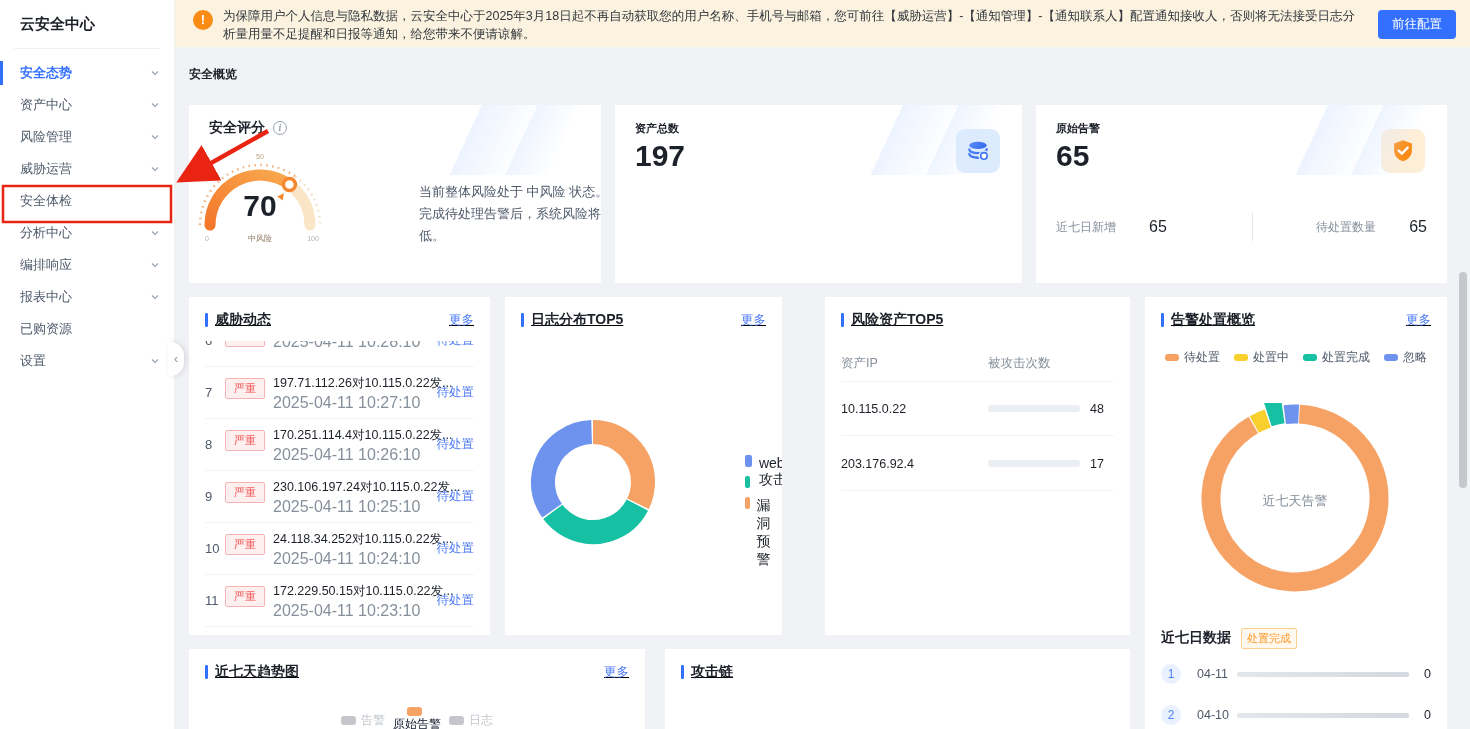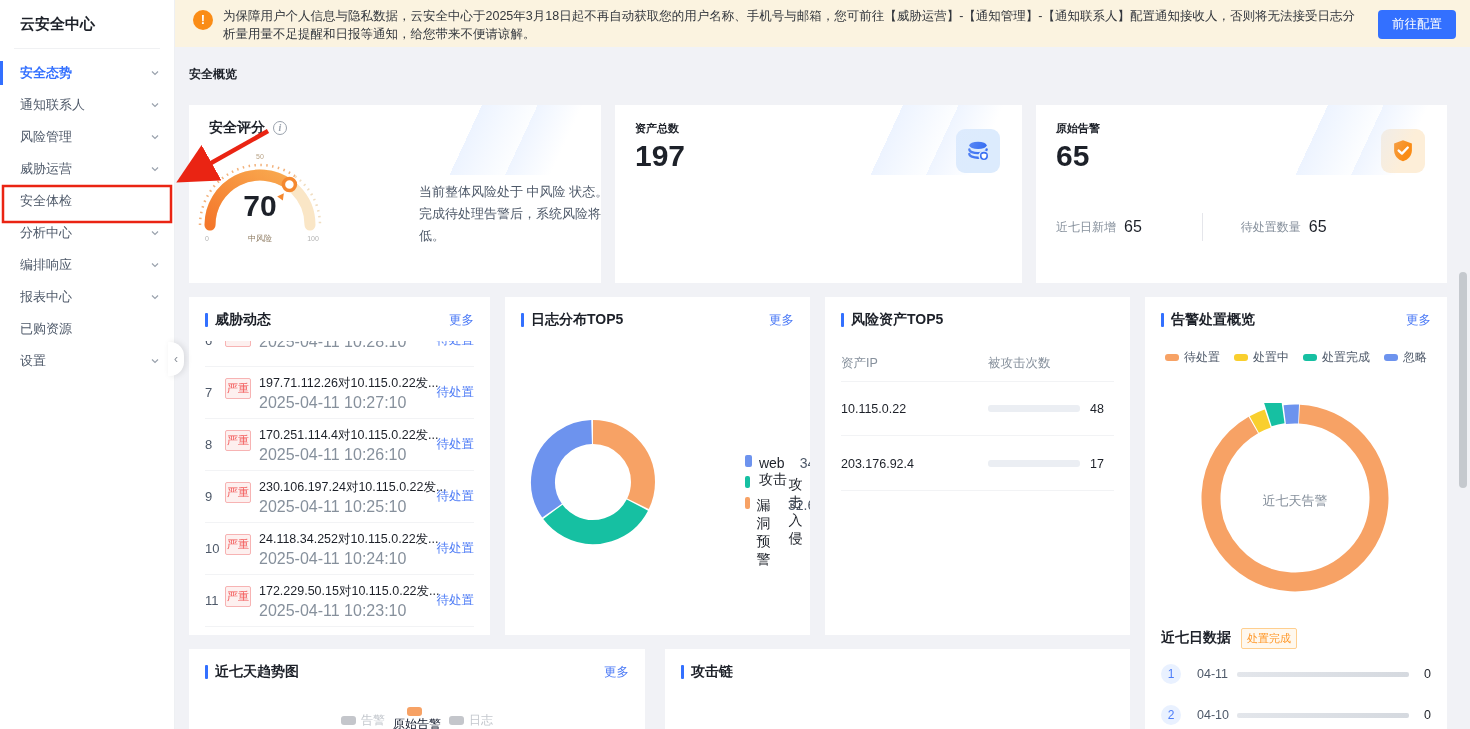--- a/index.html
+++ b/index.html
@@ -21,50 +21,50 @@
 
   
   .banner { position:absolute; left:175px; top:0; width:1295px; height:47px; background:#fbf3e0; display:flex; align-items:flex-start; padding:6px 14px 0 18px; z-index:2; }
   .warn-ic { flex:0 0 20px; width:20px; height:20px; border-radius:50%; background:#fa8c16; color:#fff; font-weight:bold; font-size:13px; line-height:20px; text-align:center; margin-top:4px; }
   .banner-text { flex:1; font-size:12.5px; color:#33373d; line-height:18px; padding:1px 16px 0 10px; }
   .banner-btn { flex:0 0 auto; margin-top:4px; background:#3370ff; color:#fff; font-size:12.5px; border:none; border-radius:4px; padding:6px 14px; cursor:pointer; }
 
   
   .page-title { position:absolute; left:189px; top:66px; font-size:12px; font-weight:bold; color:#1d2129; }
 
-  .card { position:absolute; background:#fff; border-radius:0; overflow:hidden; }
+  .card { position:absolute; background:#fff; border-radius:0; overflow:hidden;text-decoration:underline; }
   .deco::after { content:""; position:absolute; right:0; top:0; width:220px; height:70px;
     background:linear-gradient(115deg, rgba(255,255,255,0) 40%, rgba(222,234,255,.55) 40%, rgba(238,246,255,.15) 62%, rgba(222,234,255,.5) 62%, rgba(238,246,255,0) 80%); pointer-events:none; }
 
   .card-head { display:flex; align-items:center; padding:14px 16px 0 16px; }
   .cbar { width:3px; height:14px; background:#3370ff; border-radius:1px; margin-right:7px; }
   .card-title { font-size:14px; font-weight:bold; color:#1d2129; flex:1; }
   .more { font-size:12.5px; color:#4e7cf6; cursor:pointer; }
 
   
   .stat-title { position:absolute; left:20px; top:16px; font-size:11px; font-weight:bold; color:#1d2129; }
   .stat-num { position:absolute; left:20px; top:34px; font-size:30px; font-weight:bold; color:#1d2129; }
   .stat-icon { position:absolute; right:22px; top:24px; width:44px; height:44px; border-radius:9px; display:flex; align-items:center; justify-content:center; }
   .stat-icon.blue { background:#dcebfd; }
   .stat-icon.orange { background:#fdeed8; }
-  .sub-stats { position:absolute; left:20px; top:108px; right:20px; display:flex; align-items:center; }
+  .sub-stats { position:absolute; left:20px; top:108px; right:20px; display:flex; align-items:center;justify-content:space-between; }
   .sub-lbl { font-size:12px; color:#86909c; margin-right:8px; }
   .sub-val { font-size:16px; color:#1d2129; }
   .vdiv { width:1px; height:28px; background:#e5e6eb; margin:0 38px 0 60px; }
 
   
   .gauge-wrap { position:absolute; left:-4px; top:40px; width:150px; height:100px; }
   .gauge-score { position:absolute; left:21px; top:84px; width:100px; text-align:center; font-size:30px; font-weight:bold; color:#1d2129; }
   .score-desc { position:absolute; left:230px; top:76px; width:200px; font-size:13px; color:#4e5969; line-height:22px; }
 
   
   .t-list { position:absolute; left:0; right:0; top:44px; bottom:0; overflow:hidden; padding:0 16px; }
   .t-row { display:flex; align-items:center; height:52px; border-bottom:1px solid #f2f3f5; }
   .t-num { width:18px; font-size:13px; color:#4e5969; flex:0 0 auto; }
-  .sev-badge { flex:0 0 auto; font-size:11px; color:#f25555; background:#fdf0ef; border:1px solid #f7b3b3; border-radius:2px; padding:2px 1px; margin:0 8px 8px 2px; }
+  .sev-badge { flex:0 0 auto; font-size:11px; color:#f25555; background:#fdf0ef; border:1px solid #f7b3b3; border-radius:2px; padding:2px 8px; margin:0 8px 8px 2px; }
   .t-col { flex:1; min-width:0; }
   .t-title { font-size:12.5px; color:#1d2129; white-space:nowrap; overflow:hidden; height:17px; }
   .t-time { font-size:16px; color:#86909c; margin-top:2px; }
   .t-status { flex:0 0 auto; font-size:12.5px; color:#4e7cf6; cursor:pointer; }
 
   
   .lg-item { position:absolute; display:flex; font-size:14px; color:#1d2129; }
   .lg-sw { width:12px; height:12px; border-radius:2px; margin-right:7px; }
   .lg-pct { color:#4e5969; margin-left:10px; }
 
@@ -116,21 +116,21 @@
 
     <div class="side-item active">
       <span class="lbl">安全态势</span>
       <span class="chev">
           <svg width="10" height="10" viewBox="0 0 10 10">
             <polyline points="2,3.5 5,6.5 8,3.5" fill="none" stroke="currentColor" stroke-width="1.2"></polyline>
           </svg>
         </span>
     </div>
     <div class="side-item">
-      <span class="lbl">通知联系人</span>
+      <span class="lbl">资产中心</span>
       <span class="chev">
           <svg width="10" height="10" viewBox="0 0 10 10">
             <polyline points="2,3.5 5,6.5 8,3.5" fill="none" stroke="currentColor" stroke-width="1.2"></polyline>
           </svg>
         </span>
     </div>
     <div class="side-item">
       <span class="lbl">风险管理</span>
       <span class="chev">
           <svg width="10" height="10" viewBox="0 0 10 10">
@@ -294,21 +294,21 @@
       </div>
       <div class="t-row">
         <span class="t-num">11</span>
         <span class="sev-badge">严重</span>
         <span class="t-col"><span class="t-title">172.229.50.15对10.115.0.22发...</span><div class="t-time">2025-04-11 10:23:10</div></span>
         <span class="t-status">待处置</span>
       </div>
     </div>
   </div>
 
-  <div class="card" style="left:505px; top:297px; width:305px; height:338px;">
+  <div class="card" style="left:505px; top:297px; width:277px; height:338px;">
     <div class="card-head">
       <span class="cbar"></span>
       <span class="card-title">日志分布TOP5</span>
       <span class="more">更多</span>
     </div>
     <svg width="130" height="130" viewBox="0 0 130 130" style="position:absolute; left:23px; top:120px;">
       <circle cx="65" cy="65" r="50" fill="none" stroke-width="24" stroke-dasharray="101 213.2" transform="rotate(-90 65 65)" stroke="#f7a265"></circle>
       <circle cx="65" cy="65" r="50" fill="none" stroke-width="24" stroke-dasharray="101 213.2" transform="rotate(27.5 65 65)" stroke="#16c0a2"></circle>
       <circle cx="65" cy="65" r="50" fill="none" stroke-width="24" stroke-dasharray="107.5 206.7" transform="rotate(145 65 65)" stroke="#6d93ee"></circle>
     </svg>

